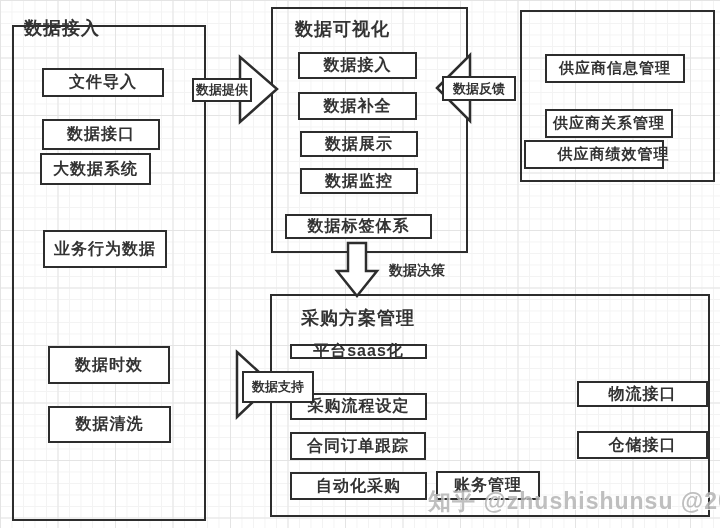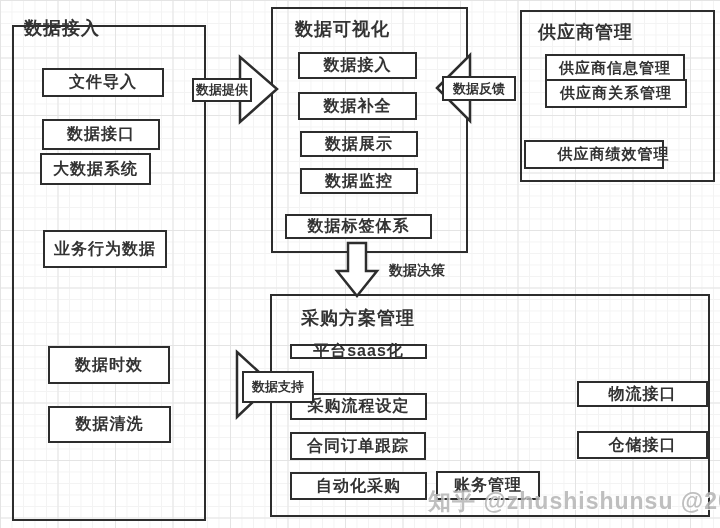--- a/index.html
+++ b/index.html
@@ -98,38 +98,37 @@
 
 <div class="canvas">
 
   <div class="group" style="left:12px;top:25px;width:194px;height:496px;"></div>
   <div class="group" style="left:271px;top:7px;width:197px;height:246px;"></div>
   <div class="group" style="left:520px;top:10px;width:195px;height:172px;"></div>
   <div class="group" style="left:270px;top:294px;width:440px;height:223px;"></div>
 
   <div class="group-title" style="left:24px;top:16px;">数据接入</div>
   <div class="group-title" style="left:295px;top:17px;text-align:right;">数据可视化</div>
-  <div class="group-title" style="left:538px;top:20px;">供应商管理</div>
   <div class="group-title" style="left:301px;top:306px;">采购方案管理</div>
 
   <div class="node" style="left:42px;top:68px;width:122px;height:29px;">文件导入</div>
   <div class="node" style="left:42px;top:119px;width:118px;height:31px;">数据接口</div>
   <div class="node" style="left:40px;top:153px;width:111px;height:32px;">大数据系统</div>
   <div class="node" style="left:43px;top:230px;width:124px;height:38px;">业务行为数据</div>
   <div class="node" style="left:48px;top:346px;width:122px;height:38px;">数据时效</div>
   <div class="node" style="left:48px;top:406px;width:123px;height:37px;">数据清洗</div>
 
   <div class="node" style="left:298px;top:52px;width:119px;height:27px;">数据接入</div>
   <div class="node" style="left:298px;top:92px;width:119px;height:28px;">数据补全</div>
   <div class="node" style="left:300px;top:131px;width:118px;height:26px;">数据展示</div>
   <div class="node" style="left:300px;top:168px;width:118px;height:26px;">数据监控</div>
   <div class="node" style="left:285px;top:214px;width:147px;height:25px;">数据标签体系</div>
 
   <div class="node" style="left:545px;top:54px;width:140px;height:29px;font-size:15px;">供应商信息管理</div>
-  <div class="node" style="left:545px;top:79px;width:142px;height:29px;font-size:15px;">供应商关系管理</div>
+  <div class="node" style="left:545px;top:109px;width:128px;height:29px;font-size:15px;">供应商关系管理</div>
   <div class="node" style="left:524px;top:140px;width:140px;height:29px;font-size:15px;padding-left:39px;">供应商绩效管理</div>
 
   <div class="node" style="left:290px;top:344px;width:137px;height:15px;">平台saas化</div>
   <div class="node" style="left:290px;top:393px;width:137px;height:27px;">采购流程设定</div>
   <div class="node" style="left:290px;top:432px;width:136px;height:28px;">合同订单跟踪</div>
   <div class="node" style="left:290px;top:472px;width:137px;height:28px;">自动化采购</div>
   <div class="node" style="left:436px;top:471px;width:104px;height:29px;">账务管理</div>
   <div class="node" style="left:577px;top:381px;width:131px;height:26px;">物流接口</div>
   <div class="node" style="left:577px;top:431px;width:131px;height:28px;">仓储接口</div>
 

